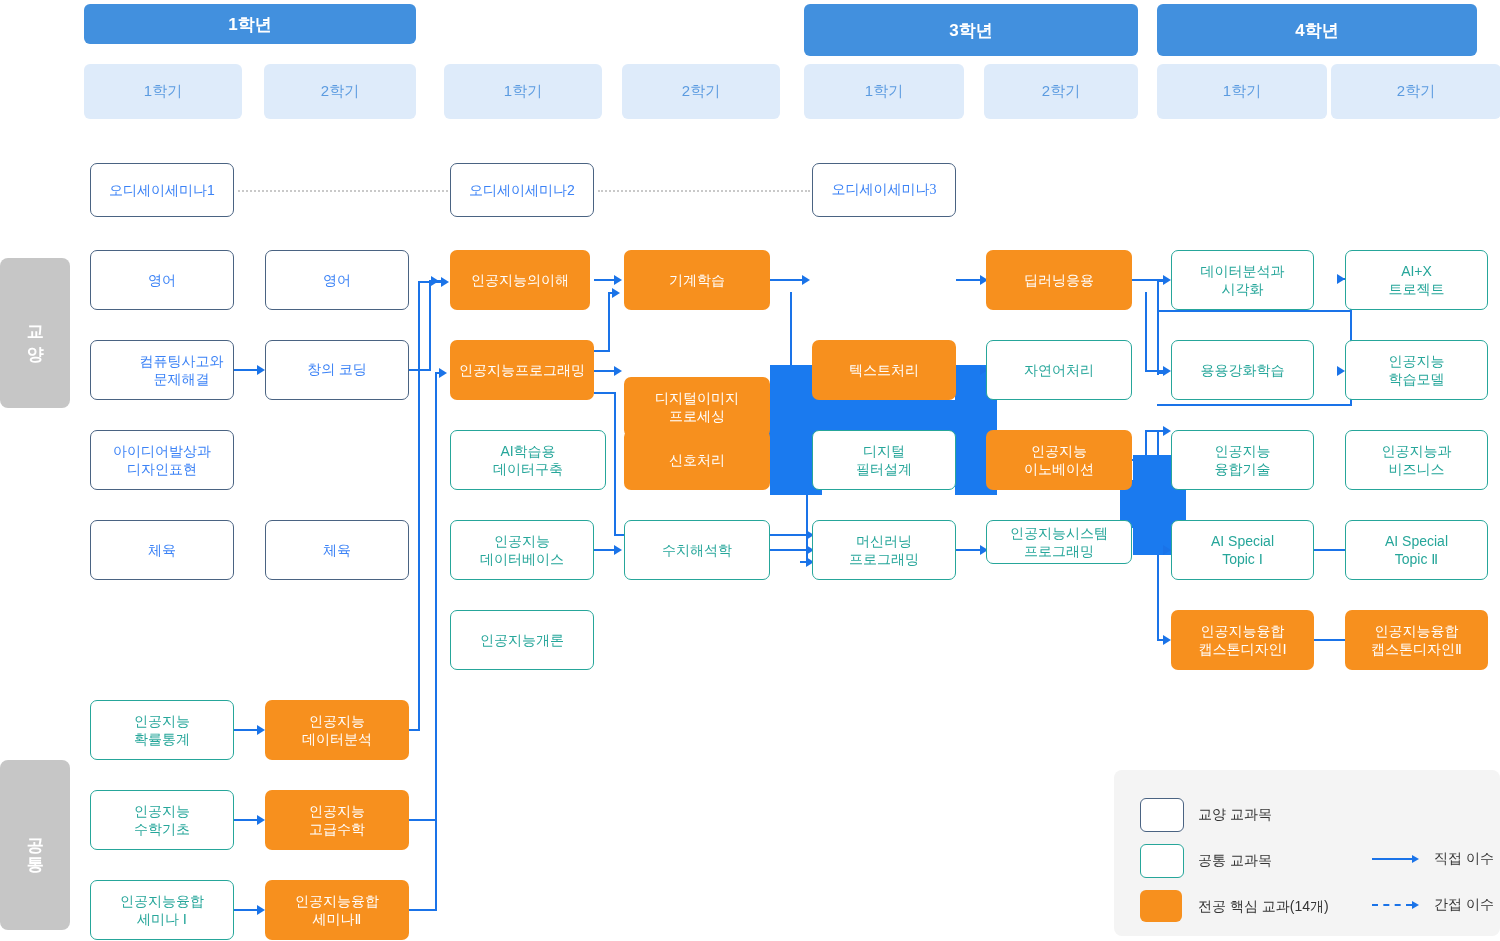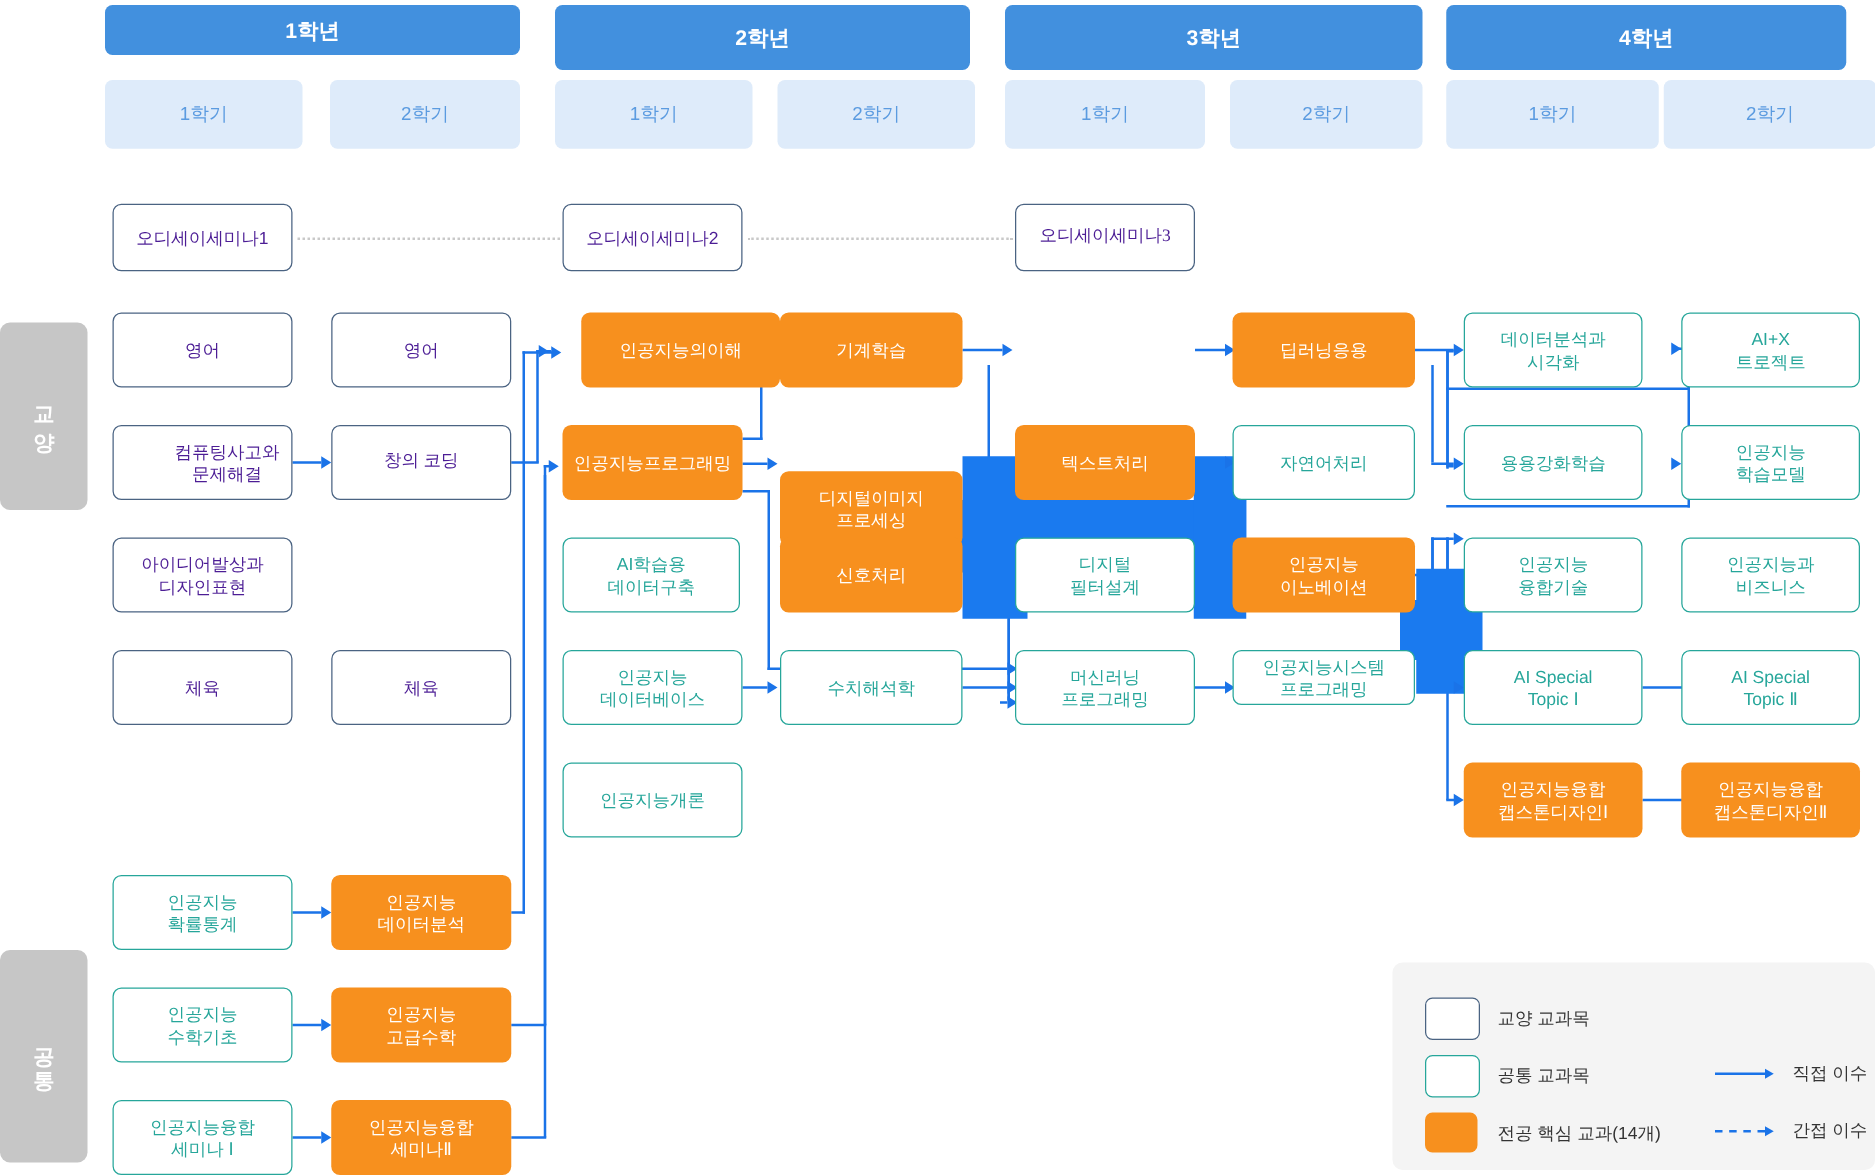--- a/index.html
+++ b/index.html
@@ -18,21 +18,21 @@
   
   .rail{position:absolute;background:#C6C6C6;border-radius:8px;color:#fff;
     font-size:17px;font-weight:bold;display:flex;align-items:center;
     justify-content:center;letter-spacing:2px;}
   .rail span{writing-mode:vertical-rl;text-orientation:upright;line-height:1.25;}
 
   
   .box{position:absolute;border-radius:7px;display:flex;align-items:center;
     justify-content:center;text-align:center;font-size:14px;line-height:1.3;
     box-sizing:border-box;z-index:5;padding:0 4px;}
-  .box.gen{background:#fff;border:1.6px solid #4A6382;color:#4c1d95;}
+  .box.gen{background:#fff;border:1.6px solid #4A6382;color:#3b82f6;}
   .box.com{background:#fff;border:1.8px solid #26A69A;color:#26A69A;}
   .box.maj{background:#F7901E;border:none;color:#fff;}
 
   
   .seg{position:absolute;background:#1A73E8;z-index:2;}
   .h{height:2px;} .v{width:2px;}
   .blob{position:absolute;background:#1A7AEF;z-index:3;}
   .arw{position:absolute;width:0;height:0;z-index:4;
     border-top:5px solid transparent;border-bottom:5px solid transparent;
     border-left:8px solid #1A73E8;}
@@ -51,23 +51,20 @@
   .lg-ar{position:absolute;width:0;height:0;
     border-top:4px solid transparent;border-bottom:4px solid transparent;
     border-left:7px solid #1A73E8;}
 </style>
 </head>
 <body>
 
 <div id="canvas">
     <div class="year-head" style="left:84px;top:4px;width:332px;height:40px;">
       <span>1학년</span>
-    </div>
-    <div class="year-head" style="left:444px;top:4px;width:332px;height:52px;">
-      <span>2학년</span>
     </div>
     <div class="year-head" style="left:804px;top:4px;width:334px;height:52px;">
       <span>3학년</span>
     </div>
     <div class="year-head" style="left:1157px;top:4px;width:320px;height:52px;">
       <span>4학년</span>
     </div>
     <div class="sem-head" style="left:84px;top:64px;width:158px;height:55px;">
       <span>1학기</span>
     </div>
@@ -109,23 +106,23 @@
     <div class="box gen" style="left:90px;top:520px;width:144px;height:60px;">체육</div>
     <div class="box gen" style="left:265px;top:250px;width:144px;height:60px;">영어</div>
     <div class="box gen" style="left:265px;top:340px;width:144px;height:60px;font-family:Liberation Serif, serif;">창의 코딩</div>
     <div class="box gen" style="left:265px;top:520px;width:144px;height:60px;">체육</div>
     <div class="box com" style="left:90px;top:700px;width:144px;height:60px;">인공지능<br>확률통계</div>
     <div class="box com" style="left:90px;top:790px;width:144px;height:60px;">인공지능<br>수학기초</div>
     <div class="box com" style="left:90px;top:880px;width:144px;height:60px;">인공지능융합<br>세미나 Ⅰ</div>
     <div class="box maj" style="left:265px;top:700px;width:144px;height:60px;">인공지능<br>데이터분석</div>
     <div class="box maj" style="left:265px;top:790px;width:144px;height:60px;">인공지능<br>고급수학</div>
     <div class="box maj" style="left:265px;top:880px;width:144px;height:60px;">인공지능융합<br>세미나Ⅱ</div>
-    <div class="box maj" style="left:465px;top:250px;width:159px;height:60px;">인공지능의이해</div>
+    <div class="box maj" style="left:450px;top:250px;width:140px;height:60px;">인공지능의이해</div>
     <div class="box maj" style="left:450px;top:340px;width:144px;height:60px;">인공지능프로그래밍</div>
-    <div class="box com" style="left:450px;top:430px;width:142px;height:60px;">AI학습용<br>데이터구축</div>
+    <div class="box com" style="left:450px;top:430px;width:156px;height:60px;">AI학습용<br>데이터구축</div>
     <div class="box com" style="left:450px;top:520px;width:144px;height:60px;">인공지능<br>데이터베이스</div>
     <div class="box com" style="left:450px;top:610px;width:144px;height:60px;">인공지능개론</div>
     <div class="box maj" style="left:624px;top:250px;width:146px;height:60px;">기계학습</div>
     <div class="box maj" style="left:624px;top:340px;width:146px;height:60px;margin-top:37px;">디지털이미지<br>프로세싱</div>
     <div class="box maj" style="left:624px;top:430px;width:146px;height:60px;">신호처리</div>
     <div class="box com" style="left:624px;top:520px;width:146px;height:60px;">수치해석학</div>
     <div class="box maj" style="left:812px;top:340px;width:144px;height:60px;">텍스트처리</div>
     <div class="box com" style="left:812px;top:430px;width:144px;height:60px;">디지털<br>필터설계</div>
     <div class="box com" style="left:812px;top:520px;width:144px;height:60px;">머신러닝<br>프로그래밍</div>
     <div class="box maj" style="left:986px;top:250px;width:146px;height:60px;">딥러닝응용</div>

